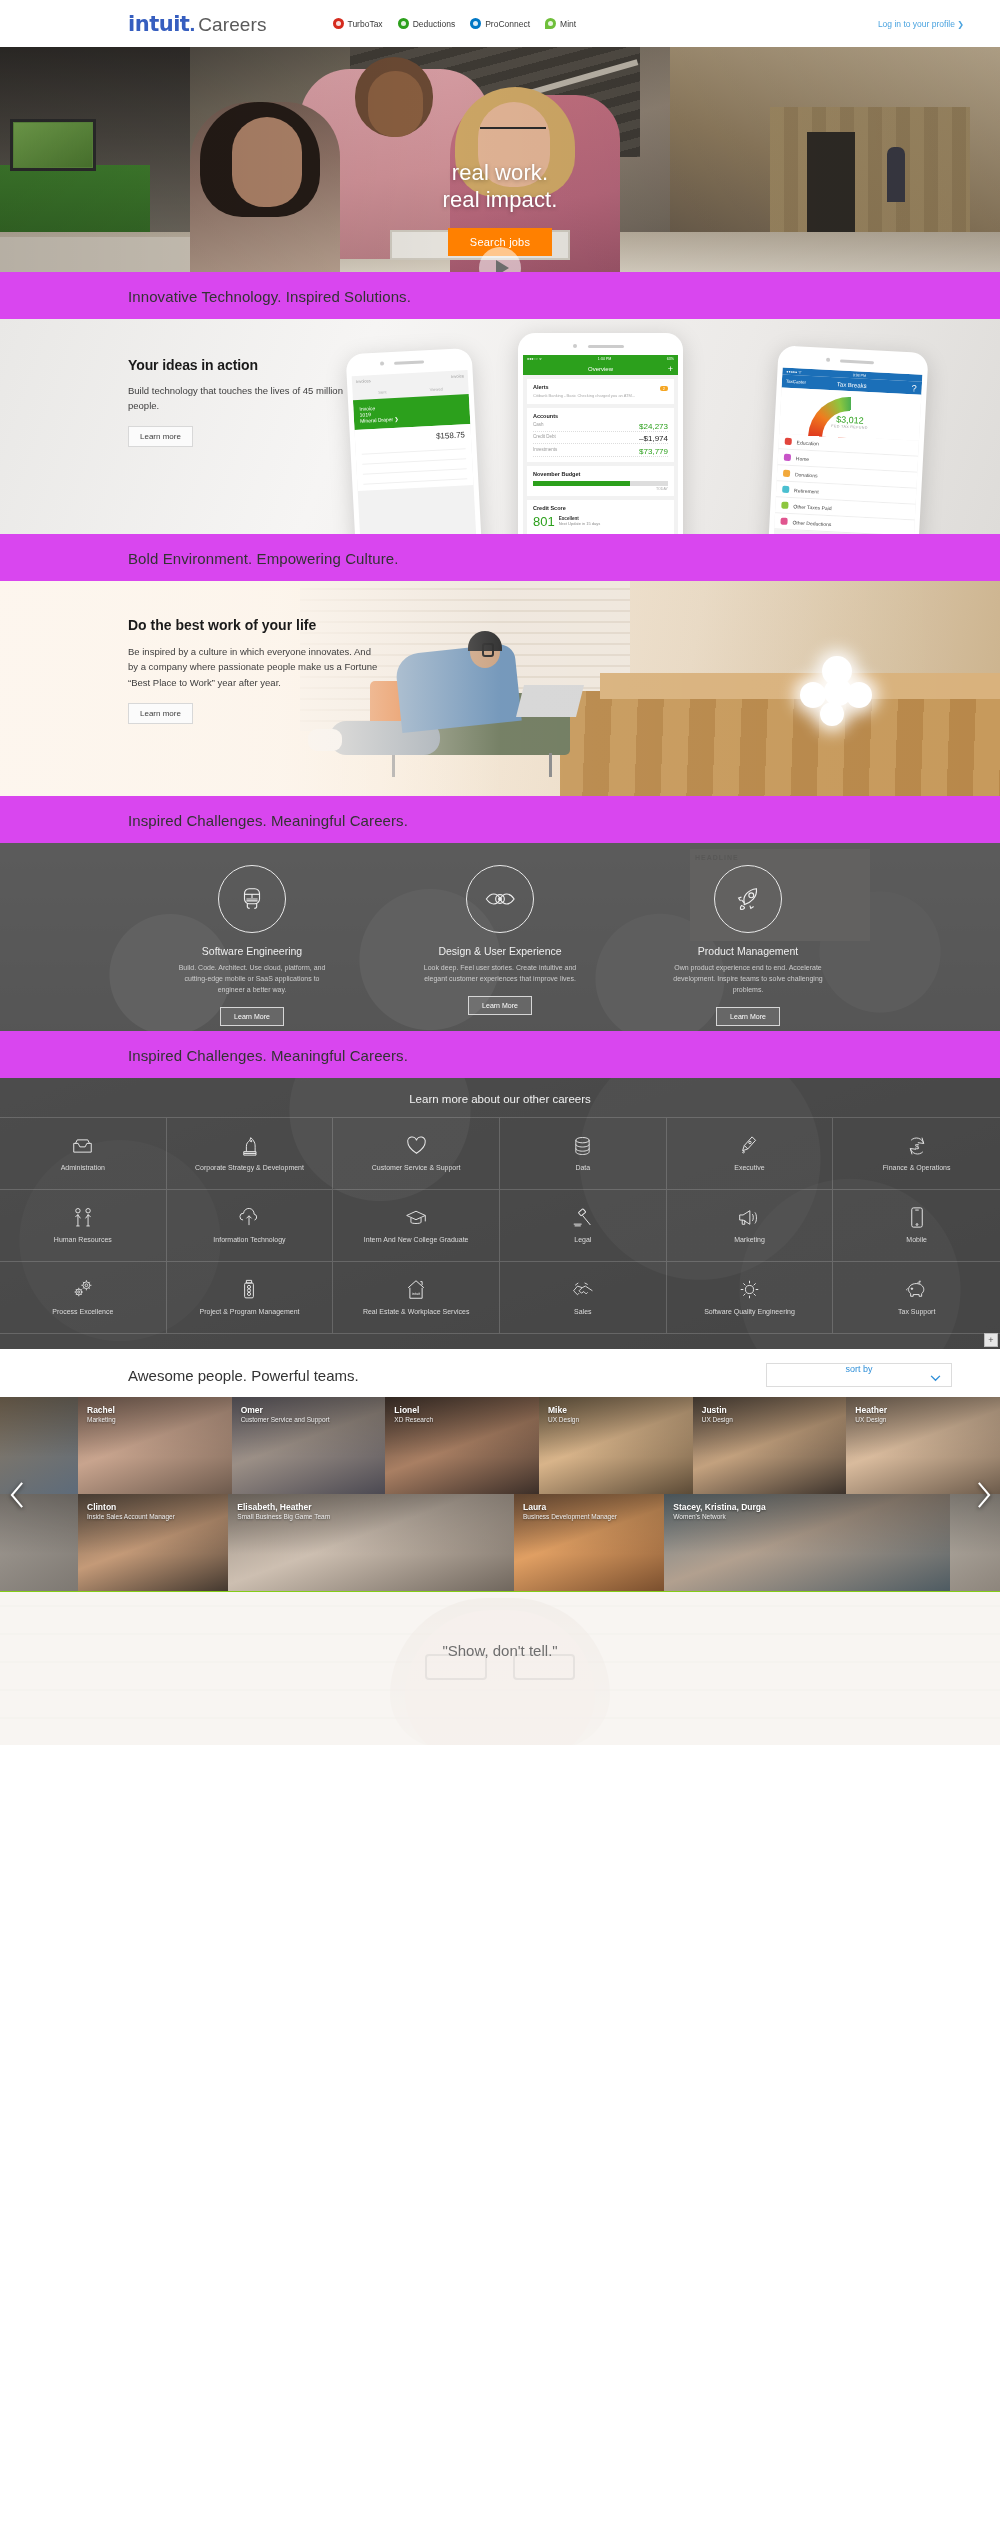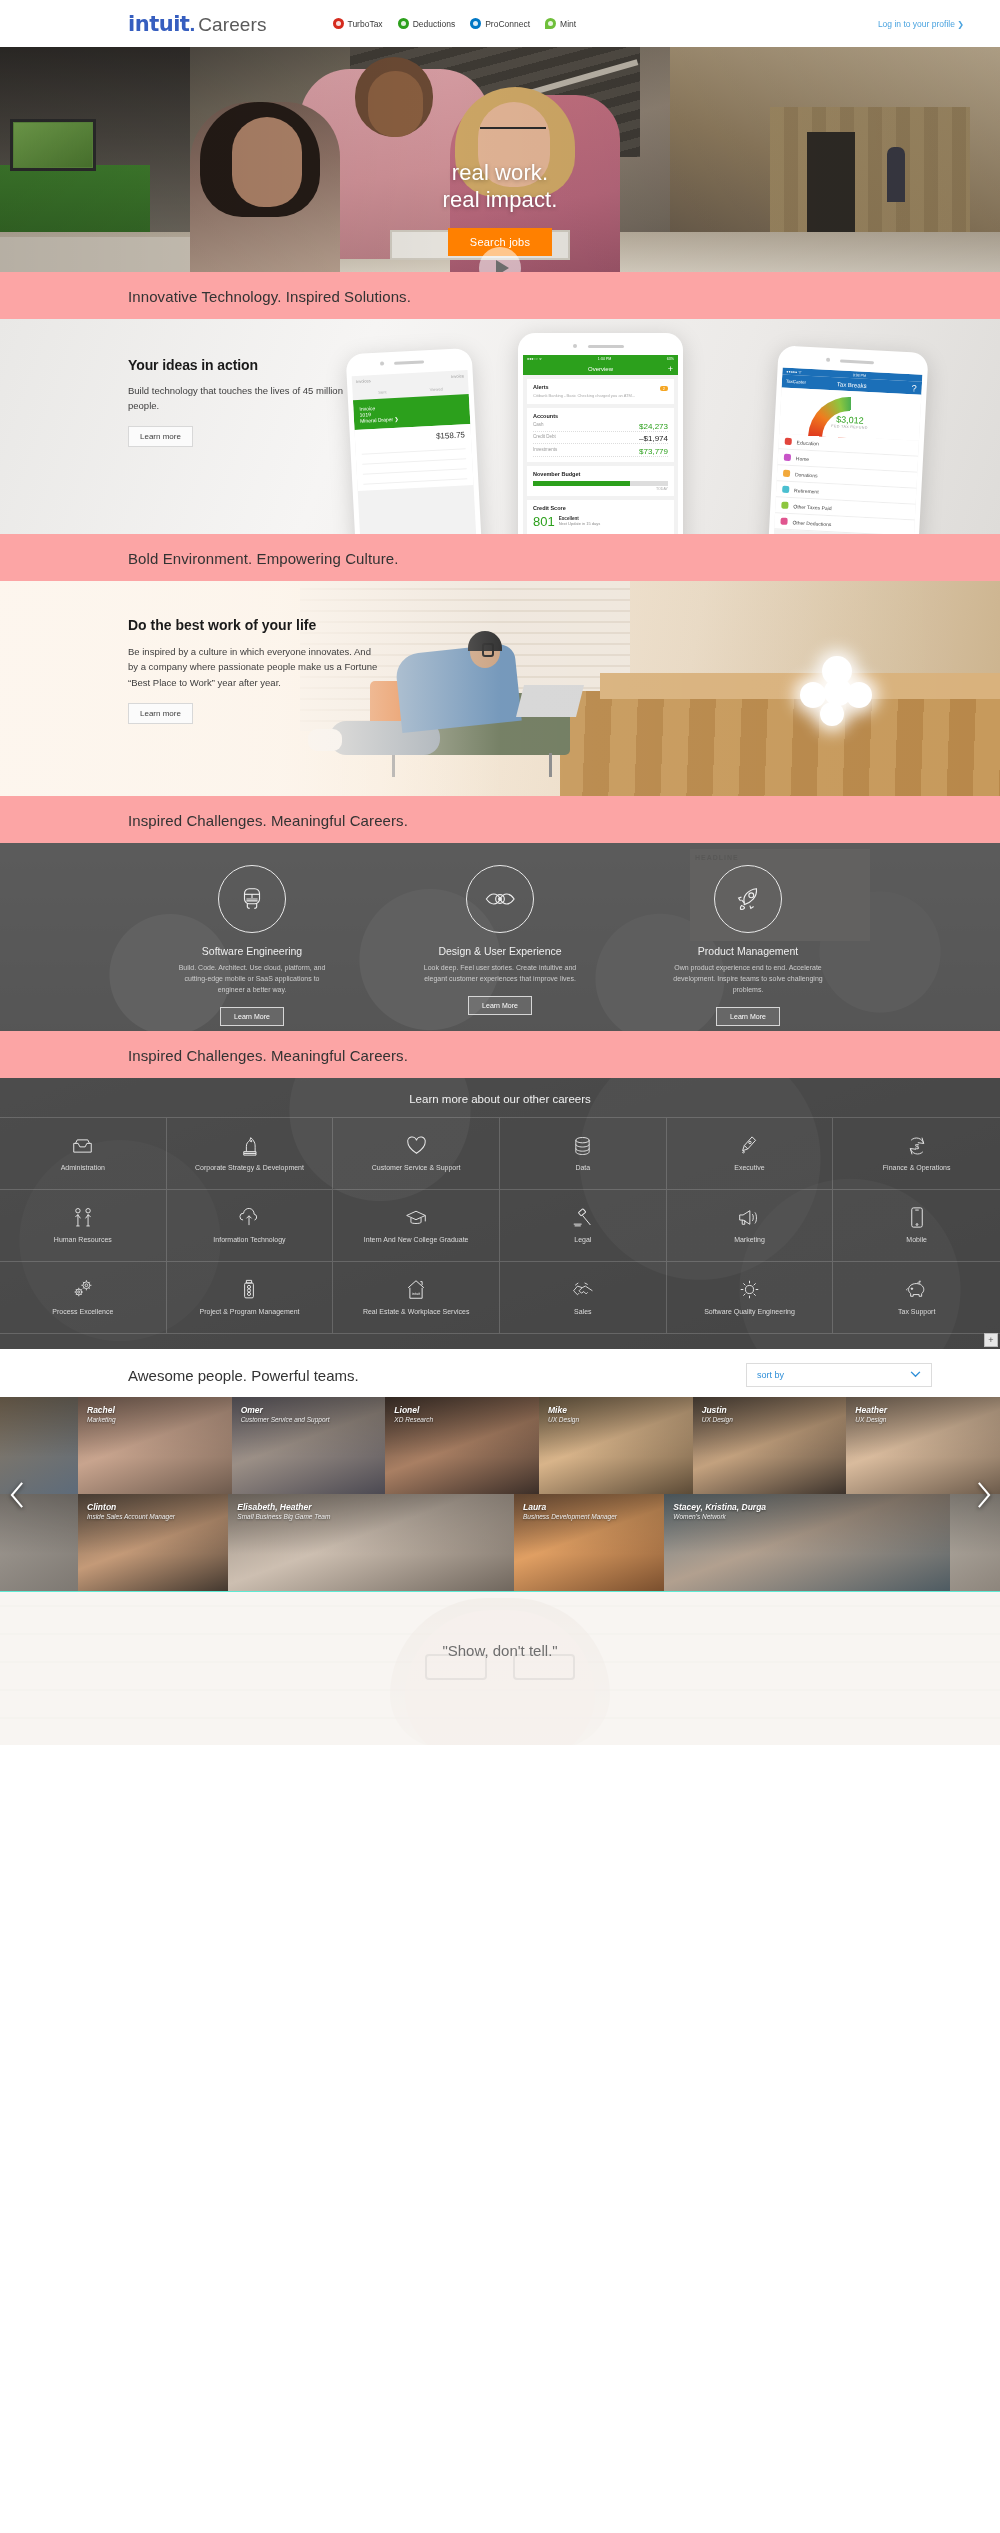--- a/index.html
+++ b/index.html
@@ -108,21 +108,21 @@
   }
   .play-btn {
     position:absolute; left: 50%; top: 200px; transform: translateX(-50%);
     width: 42px; height: 42px; border-radius: 50%; background: rgba(255,255,255,.55);
     display:flex;align-items:center;justify-content:center; cursor:pointer; z-index: 7;
   }
   .play-tri { width:0;height:0;border-left:13px solid #6d6d6d;border-top:8px solid transparent;border-bottom:8px solid transparent;margin-left:4px;}
 
   
   .sec-head {
-    background:#fca5a5; padding: 16px 17px 14px 0;
+    background:#d946ef; padding: 16px 17px 14px 0;
   }
   .sec-head h2 {
     font-size: 15px; font-weight: 400; color: #333; margin-left: 128px;
     letter-spacing: .1px;
   }
 
   
   .ideas {
     height: 215px; position: relative; overflow:hidden;
     background: linear-gradient(110deg,#e9e8e6 0%, #f6f5f4 35%, #eceae8 70%, #dedcd9 100%);
@@ -228,24 +228,24 @@
     height:72px;display:flex;flex-direction:column;align-items:center;justify-content:center;gap:6px;cursor:pointer;padding:0 6px;}
   .cg-cell:nth-child(6n){border-right:none;}
   .cg-cell span{font-size:7px;color:#dcdcdc;text-align:center;line-height:1.35;}
   .cg-ico{width:22px;height:22px;display:flex;align-items:center;justify-content:center;}
   .cg-plus{position:absolute;right:2px;bottom:2px;z-index:6;width:14px;height:14px;background:#e6e6e6;border:1px solid #bbb;
     display:flex;align-items:center;justify-content:center;font-size:9px;color:#555;cursor:pointer;line-height:1;}
 
   
   .people-head{background:#fff;padding:14px 0 10px;display:flex;align-items:center;}
   .people-head h2{font-size:15px;font-weight:400;color:#333;margin-left:128px;}
-  .sortby{margin-left:auto;margin-right:68px;width:186px;height:24px;border:1px solid #dcdcdc;background:#fff;
-    display:flex;align-items:center;padding:0 10px;font-size:9px;color:#2f8fd8;cursor:pointer;position:relative;}
+  .sortby{margin-left:auto;margin-right:48px;width:186px;height:24px;border:1px solid #dcdcdc;background:#fff;
+    display:flex;align-items:center;padding:0 10px;font-size:9px;color:#2f8fd8;cursor:pointer;position:relative;flex-direction:column;}
   .sortby .chev{margin-left:auto;color:#2f8fd8;font-size:9px;}
-  .people{position:relative;height:195px;overflow:hidden;background:#5eead4;font-style:italic;}
+  .people{position:relative;height:195px;overflow:hidden;background:#84cc16;}
   .prow{display:flex;height:97px;}
   .pcard{flex:1;position:relative;overflow:hidden;}
   .pcard .plabel{position:absolute;left:9px;top:8px;z-index:3;}
   .pcard .pname{font-size:8.5px;color:#fff;font-weight:bold;text-shadow:0 1px 2px rgba(0,0,0,.5);}
   .pcard .prole{font-size:6.5px;color:#efefef;text-shadow:0 1px 2px rgba(0,0,0,.5);margin-top:1px;}
   .pcard .pshade{position:absolute;inset:0;background:linear-gradient(180deg,rgba(0,0,0,.34),rgba(0,0,0,0) 62%);}
   .arrow{position:absolute;top:50%;transform:translateY(-50%);width:26px;height:40px;z-index:9;
     display:flex;align-items:center;justify-content:center;cursor:pointer;}
   .arrow svg{filter:drop-shadow(0 1px 2px rgba(0,0,0,.6));}
   .arrow.left{left:4px;} .arrow.right{right:4px;}

